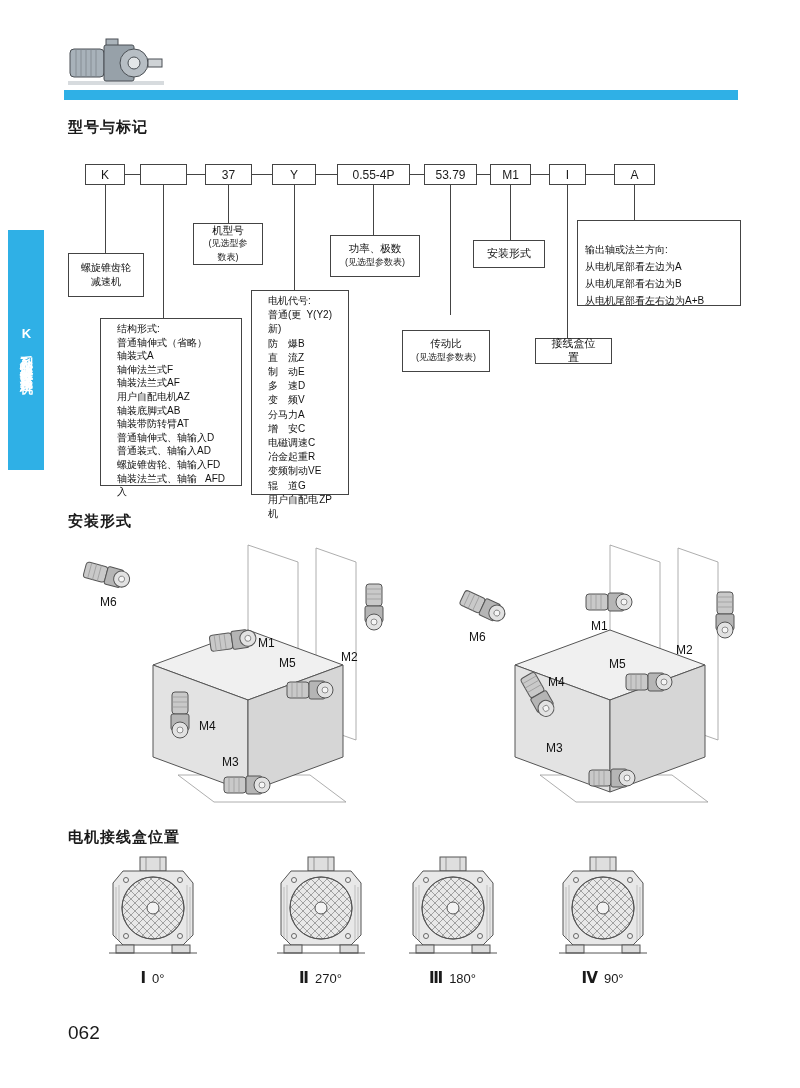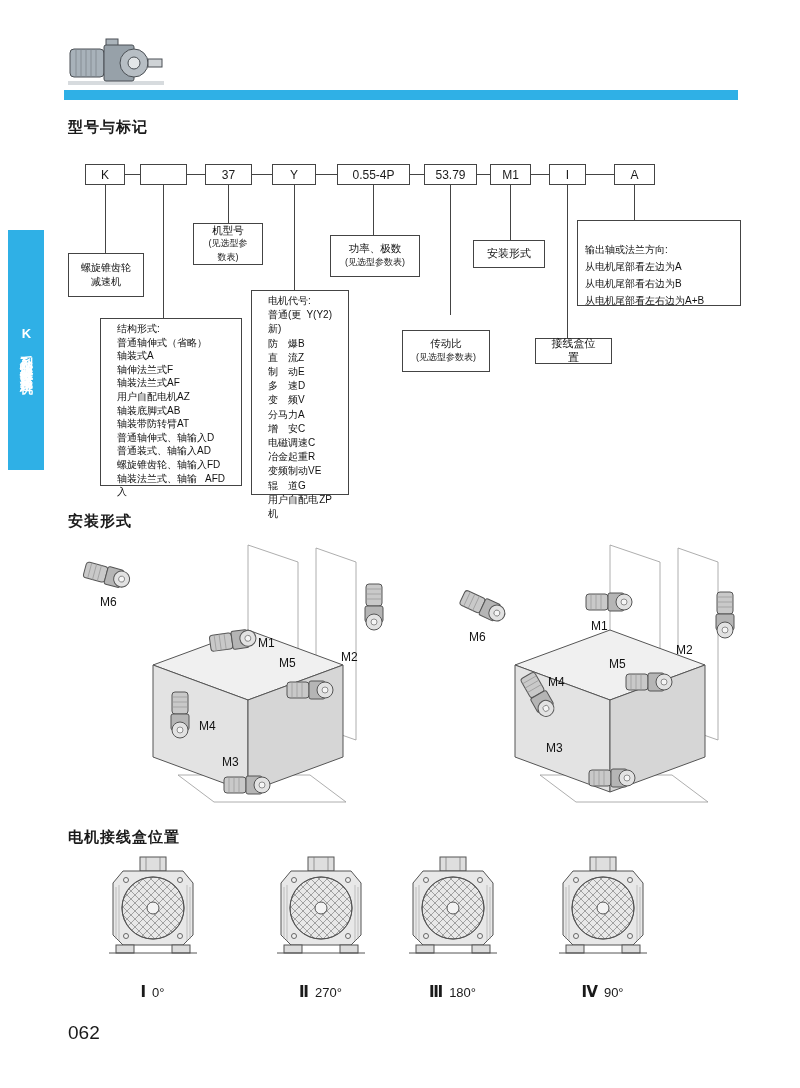--- a/index.html
+++ b/index.html
@@ -18,21 +18,21 @@
   .callout .krow{display:flex;justify-content:flex-start;line-height:inherit}
   .callout .ktitle{line-height:inherit}
   .small-note{font-size:9px;color:#222}
   .sec-title{position:absolute;font-size:15px;font-weight:bold;letter-spacing:1px}
   .series-tab{position:absolute;left:8px;top:230px;width:36px;height:240px;
       display:flex;align-items:center;justify-content:center;
       color:#fff;font-size:13px;font-weight:bold;
       writing-mode:vertical-rl;text-orientation:upright;letter-spacing:3px}
   .accent-bar{position:absolute;left:64px;top:90px;width:674px;height:10px}
   .term-item{position:absolute;top:855px;width:105px;text-align:center}
-  .term-label{margin-top:20px;font-size:13px}
+  .term-label{margin-top:6px;font-size:13px}
   .term-label .num{font-weight:bold;font-size:15px;margin-right:6px}
   .pagenum{position:absolute;left:68px;top:1022px;font-size:19px;font-weight:normal}
   svg text{font-family:"Liberation Sans","DejaVu Sans",sans-serif}
 </style>
 </head>
 <body>
 
 <svg class="abs" style="left:66px;top:33px" width="102" height="56" viewBox="0 0 102 56">
   <rect x="2" y="48" width="96" height="4" fill="#d7dbde"></rect>
   <g stroke="#4a4f54" stroke-width="1">

